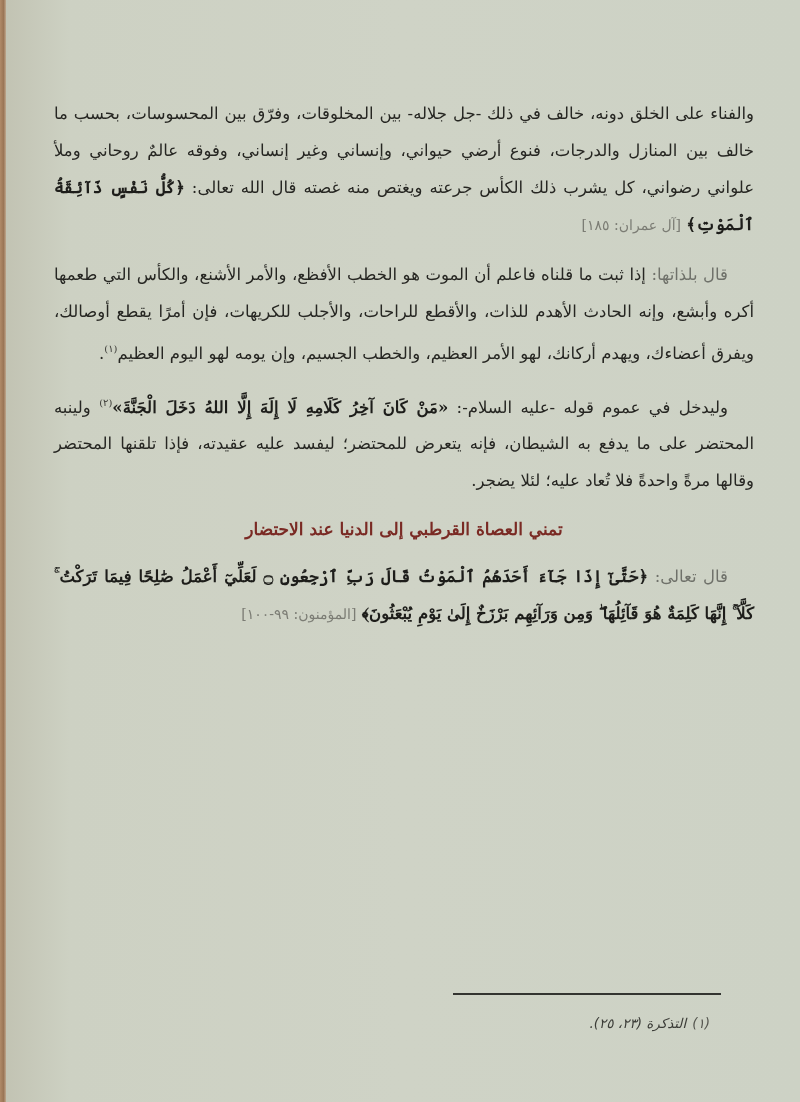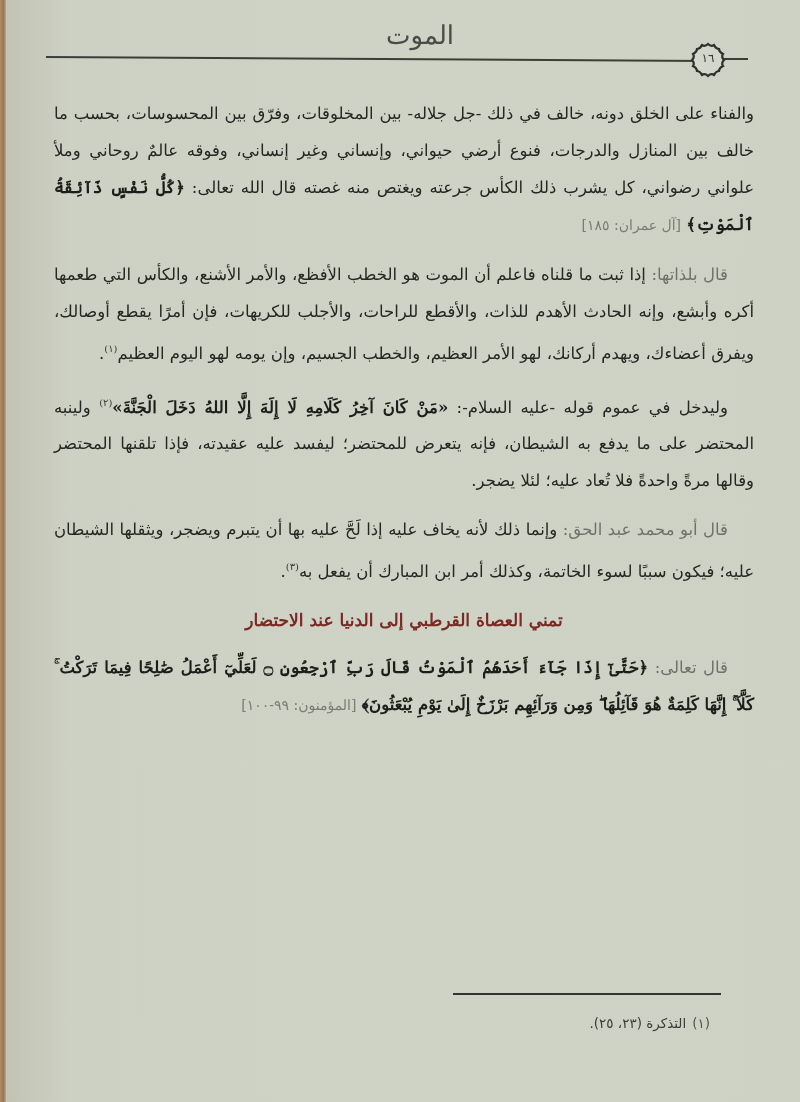--- a/index.html
+++ b/index.html
@@ -126,63 +126,48 @@
       position: absolute;
       top: 1008px;
       right: 90px;
       width: 640px;
       direction: rtl;
       font-family: "DejaVu Sans", sans-serif;
       font-size: 13.5px;
       color: #3b3c37;
       line-height: 30px;
     }
-    .fn-item { white-space: nowrap; }
+    .fn-item { white-space: nowrap; font-style: italic; }
     .fn-num { color: #55564f; margin-left: 6px; }
   </style>
 </head>
 <body>
 
 <div class="page-edge"></div>
 
 <div class="page">
 
-  <div class="header">
-    <div class="header-rule"></div>
-    <div class="header-title">الموت</div>
-    <div class="badge-tail"></div>
-    <div class="page-num-badge">
-      <svg width="36" height="36" viewBox="0 0 36 36">
-        <path d="M18 2 Q21 5 24 3 Q26 7 29 7 Q29 10 33 12 Q31 15 34 18 Q31 21 33 24 Q29 26 29 29 Q26 29 24 33 Q21 31 18 34 Q15 31 12 33 Q10 29 7 29 Q7 26 3 24 Q5 21 2 18 Q5 15 3 12 Q7 10 7 7 Q10 7 12 3 Q15 5 18 2 Z" fill="#d3d6ca" stroke="#2f302c" stroke-width="2.2"></path>
-      </svg>
-      <div class="page-num-text">١٦</div>
-    </div>
-  </div>
 
   <div class="content">
 
     <p class="para first">
       <span>والفناء على الخلق دونه، خالف في ذلك -جل جلاله- بين المخلوقات، وفرّق بين المحسوسات، بحسب ما خالف بين المنازل والدرجات، فنوع أرضي حيواني، وإنساني وغير إنساني، وفوقه عالمٌ روحاني وملأ علواني رضواني، كل يشرب ذلك الكأس جرعته ويغتص منه غصته قال الله تعالى: </span><span class="quran">﴿كُلُّ نَفْسٍ ذَآئِقَةُ ٱلْمَوْتِ﴾</span>
       <span class="ref">[آل عمران: ١٨٥]</span>
     </p>
 
     <p class="para indent">
       <span class="speaker">قال بلذاتها:</span>
       <span>إذا ثبت ما قلناه فاعلم أن الموت هو الخطب الأفظع، والأمر الأشنع، والكأس التي طعمها أكره وأبشع، وإنه الحادث الأهدم للذات، والأقطع للراحات، والأجلب للكريهات، فإن أمرًا يقطع أوصالك، ويفرق أعضاءك، ويهدم أركانك، لهو الأمر العظيم، والخطب الجسيم، وإن يومه لهو اليوم العظيم</span><span class="fn-mark">(١)</span><span>.</span>
     </p>
 
     <p class="para indent">
       <span>وليدخل في عموم قوله -عليه السلام-: </span><span class="hadith">«مَنْ كَانَ آخِرُ كَلَامِهِ لَا إِلَهَ إِلَّا اللهُ دَخَلَ الْجَنَّةَ»</span><span class="fn-mark">(٢)</span><span> ولينبه المحتضر على ما يدفع به الشيطان، فإنه يتعرض للمحتضر؛ ليفسد عليه عقيدته، فإذا تلقنها المحتضر وقالها مرةً واحدةً فلا تُعاد عليه؛ لئلا يضجر.</span>
     </p>
 
 
-    <p class="para indent">
-      <span class="speaker">قال أبو محمد عبد الحق:</span>
-      <span>وإنما ذلك لأنه يخاف عليه إذا لَحَّ عليه بها أن يتبرم ويضجر، ويثقلها الشيطان عليه؛ فيكون سببًا لسوء الخاتمة، وكذلك أمر ابن المبارك أن يفعل به</span><span class="fn-mark">(٣)</span><span>.</span>
-    </p>
 
     <div class="section-heading">تمني العصاة القرطبي إلى الدنيا عند الاحتضار</div>
 
     <p class="para indent">
       <span class="speaker">قال تعالى: </span><span class="quran">﴿حَتَّىٰٓ إِذَا جَآءَ أَحَدَهُمُ ٱلْمَوْتُ قَالَ رَبِّ ٱرْجِعُونِ ۝ لَعَلِّيٓ أَعْمَلُ صَٰلِحًا فِيمَا تَرَكْتُ ۚ كَلَّآ ۚ إِنَّهَا كَلِمَةٌ هُوَ قَآئِلُهَا ۖ وَمِن وَرَآئِهِم بَرْزَخٌ إِلَىٰ يَوْمِ يُبْعَثُونَ﴾</span>
       <span class="ref">[المؤمنون: ٩٩-١٠٠]</span>
     </p>
 
   </div>
 

